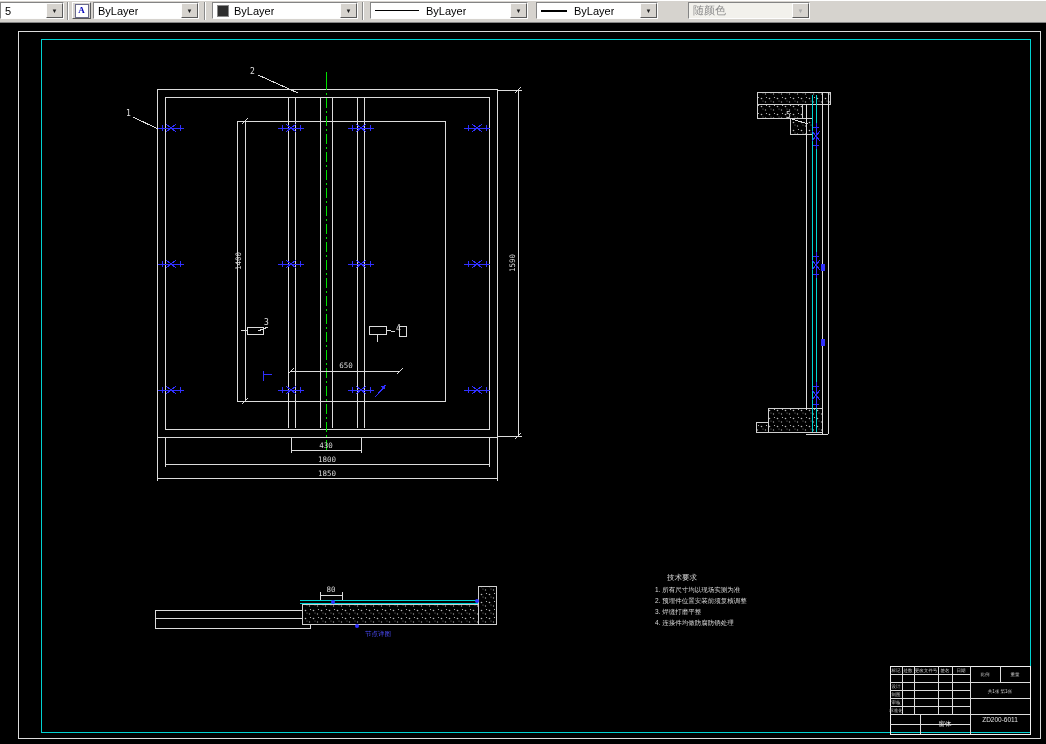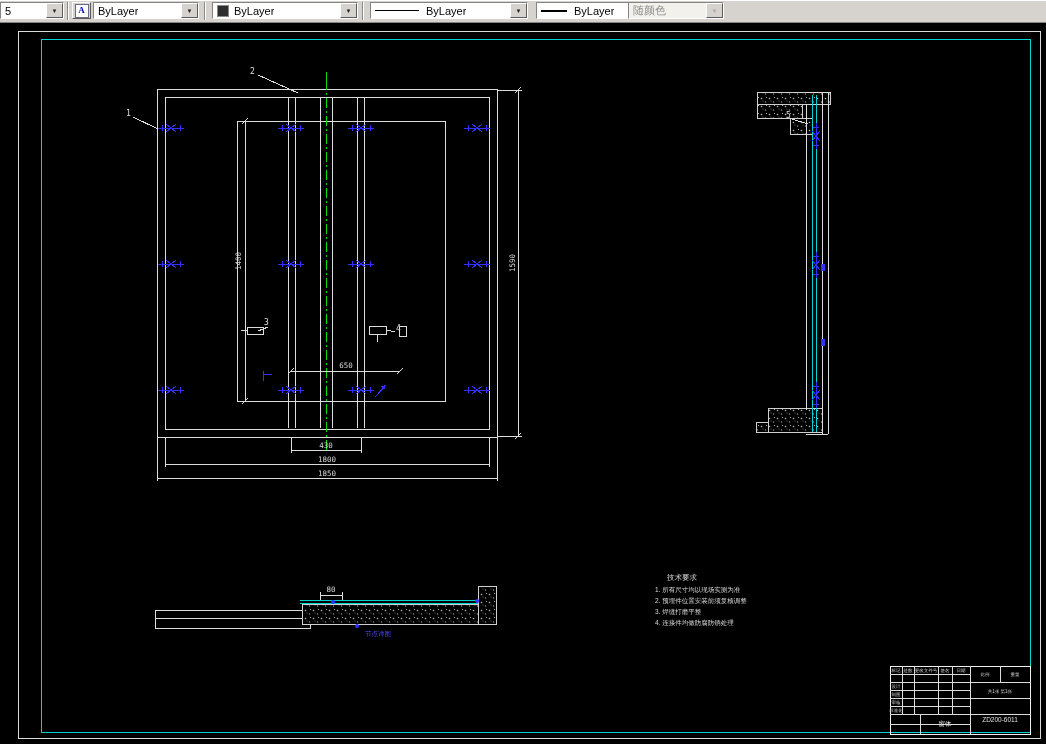--- a/index.html
+++ b/index.html
@@ -72,21 +72,21 @@
     <div class="combo" style="left:370px;width:158px">
       <span class="ltline"></span>
       <span class="ctext">ByLayer</span>
       <span class="carrow">▼</span>
     </div>
     <div class="combo" style="left:536px;width:122px">
       <span class="lwline"></span>
       <span class="ctext">ByLayer</span>
       <span class="carrow">▼</span>
     </div>
-    <div class="combo disabled" style="left:628px;width:96px">
+    <div class="combo disabled" style="left:688px;width:122px">
       <span class="ctext">随颜色</span>
       <span class="carrow">▼</span>
     </div>
   </div>
 
   <svg class="canvas" width="1046" height="722" viewBox="0 22 1046 722">
     <defs>
       <pattern id="speck" width="8" height="8" patternUnits="userSpaceOnUse">
         <rect width="8" height="8" fill="#000"></rect>
         <circle cx="1.5" cy="2.5" r="0.8" fill="#b8b8b8"></circle>

